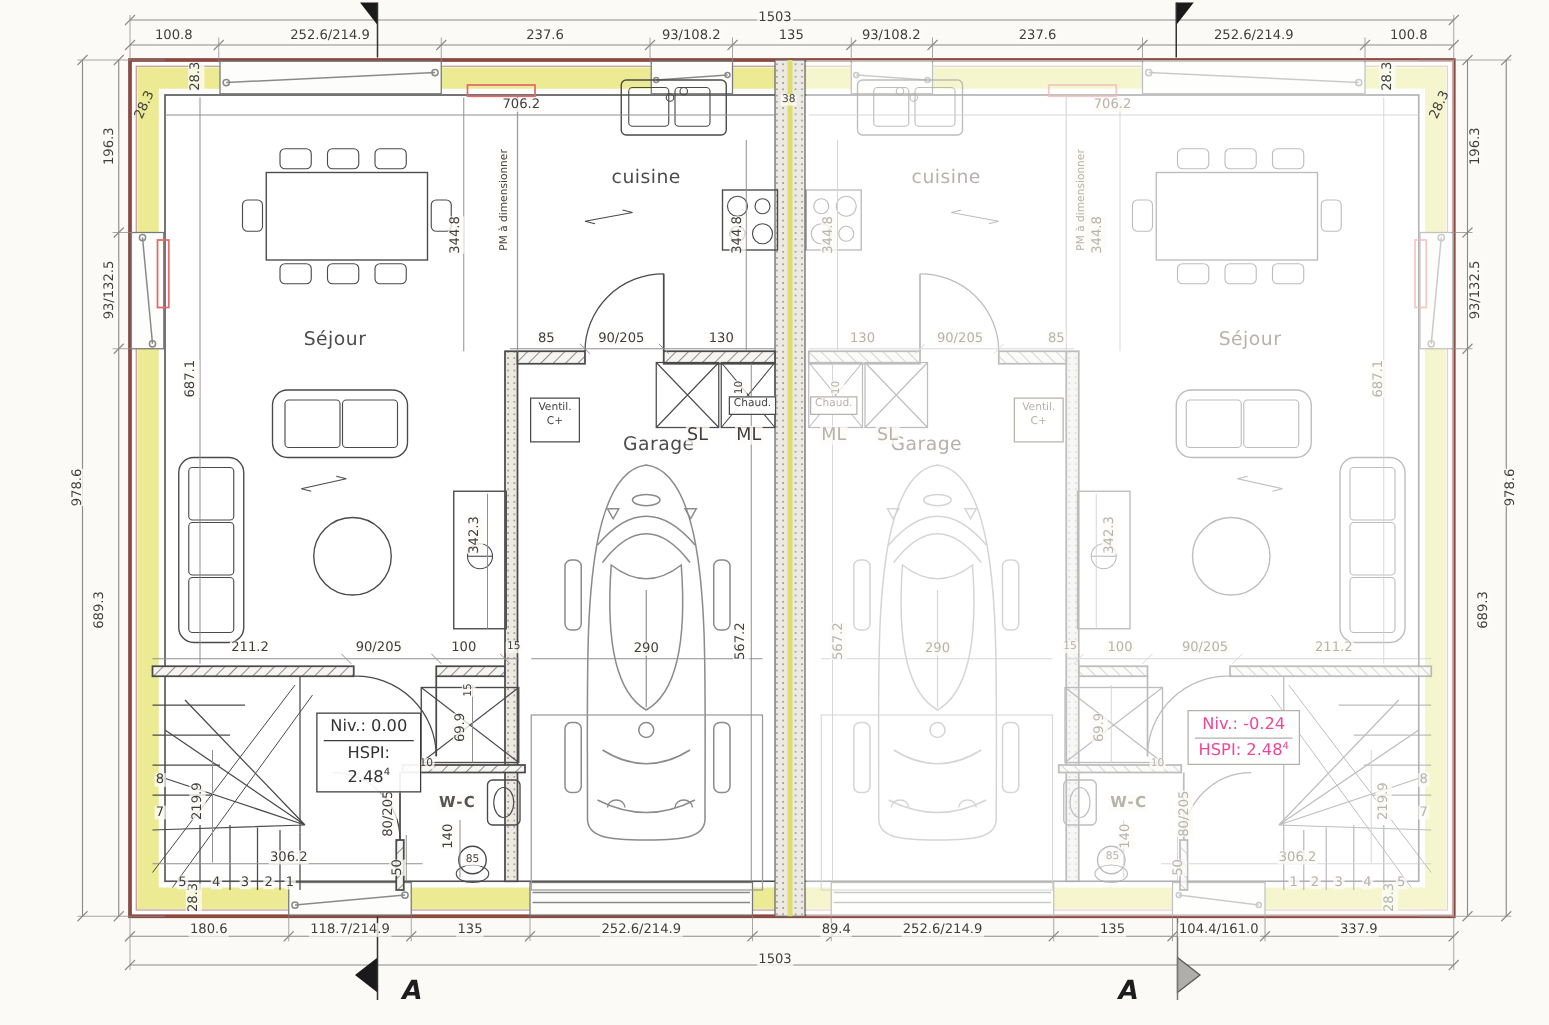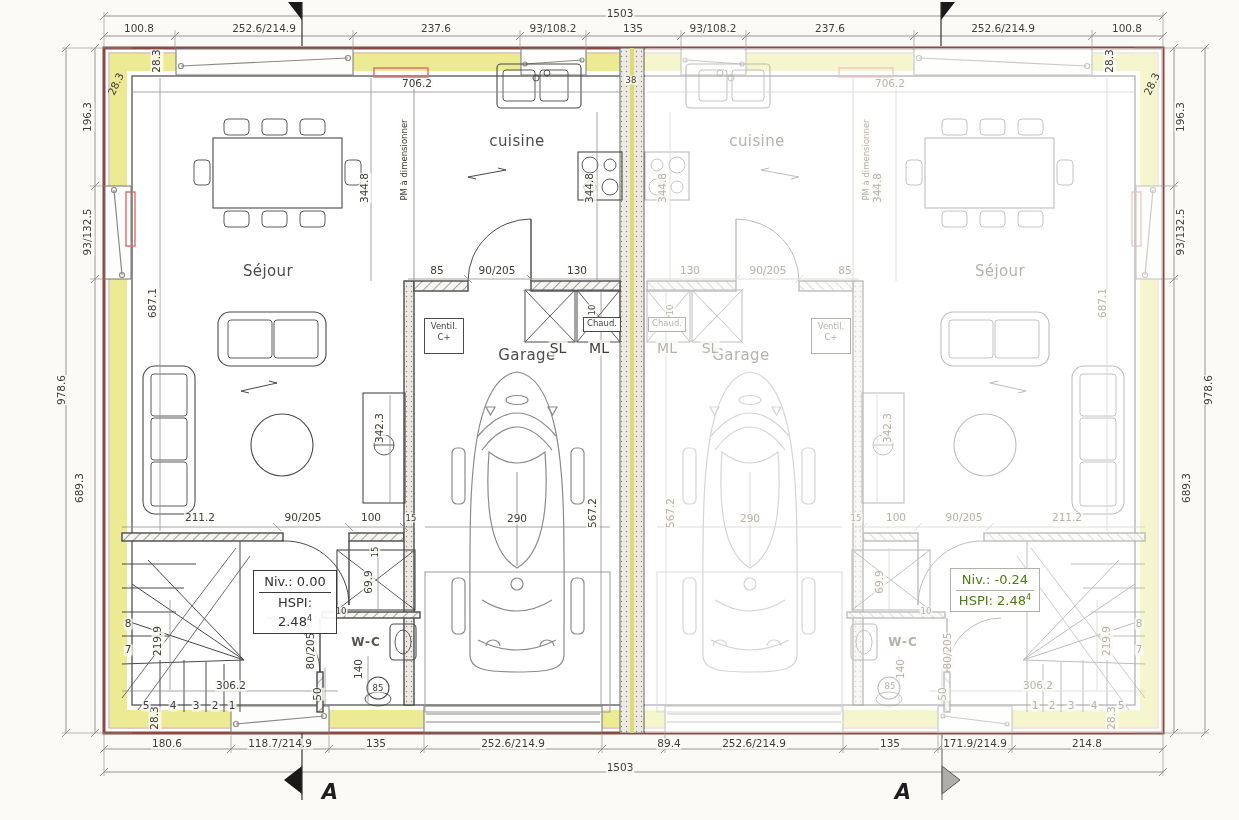--- a/index.html
+++ b/index.html
@@ -14,21 +14,21 @@
   .room{font-size:15px;color:#4c4c4c;letter-spacing:.4px;background:transparent}
   .big{font-size:14px}
   .tiny{font-size:8.5px}
   .wc{font-size:12px;letter-spacing:1px;font-weight:bold;color:#555}
   .faded{color:#b6b3ad}
   .faded.wc{color:#b6b3ad}
   .secA{font-size:21px;font-style:italic;font-weight:bold;color:#1d1d1d;background:transparent}
   .nivbox{position:absolute;border:1.6px solid #3a3a3a;background:rgba(255,255,255,.92);
           font-size:13px;color:#333;text-align:center;line-height:1.5;padding:1px 5px;z-index:6}
   .nivbox .row2{border-top:1.4px solid #3a3a3a}
-  .nivbox.faded{border-color:#b3b0aa;color:#4d7c0f}
+  .nivbox.faded{border-color:#b3b0aa;color:#ec4899}
   .nivbox.faded .row2{border-top-color:#b3b0aa}
   .sbox{position:absolute;border:1.2px solid #4a4a4a;background:rgba(255,255,255,.92);
         font-size:8.5px;color:#444;text-align:center;line-height:1.35;z-index:6}
   .sbox.faded{border-color:#b6b3ad;color:#b6b3ad}
   sup{font-size:8px}
 </style>
 </head>
 <body>
 
 <div id="plan">
@@ -286,22 +286,22 @@
 <div class="lbl" style="left:1003px;top:29px">252.6/214.9</div>
 <div class="lbl" style="left:1127px;top:29px">100.8</div>
 
 <div class="lbl" style="left:167px;top:744px">180.6</div>
 <div class="lbl" style="left:280px;top:744px">118.7/214.9</div>
 <div class="lbl" style="left:376px;top:744px">135</div>
 <div class="lbl" style="left:513px;top:744px">252.6/214.9</div>
 <div class="lbl" style="left:669px;top:744px">89.4</div>
 <div class="lbl" style="left:754px;top:744px">252.6/214.9</div>
 <div class="lbl" style="left:890px;top:744px">135</div>
-<div class="lbl" style="left:975px;top:744px">171.9/214.9</div>
-<div class="lbl" style="left:1087px;top:744px">214.8</div>
+<div class="lbl" style="left:975px;top:744px">104.4/161.0</div>
+<div class="lbl" style="left:1087px;top:744px">337.9</div>
 <div class="lbl" style="left:620px;top:768px">1503</div>
 
 <div class="lbl v" style="left:88px;top:117px">196.3</div>
 <div class="lbl v" style="left:88px;top:232px">93/132.5</div>
 <div class="lbl v" style="left:80px;top:488px">689.3</div>
 <div class="lbl v" style="left:62px;top:390px">978.6</div>
 <div class="lbl v" style="left:1181px;top:117px">196.3</div>
 <div class="lbl v" style="left:1181px;top:232px">93/132.5</div>
 <div class="lbl v" style="left:1187px;top:488px">689.3</div>
 <div class="lbl v" style="left:1209px;top:390px">978.6</div>

